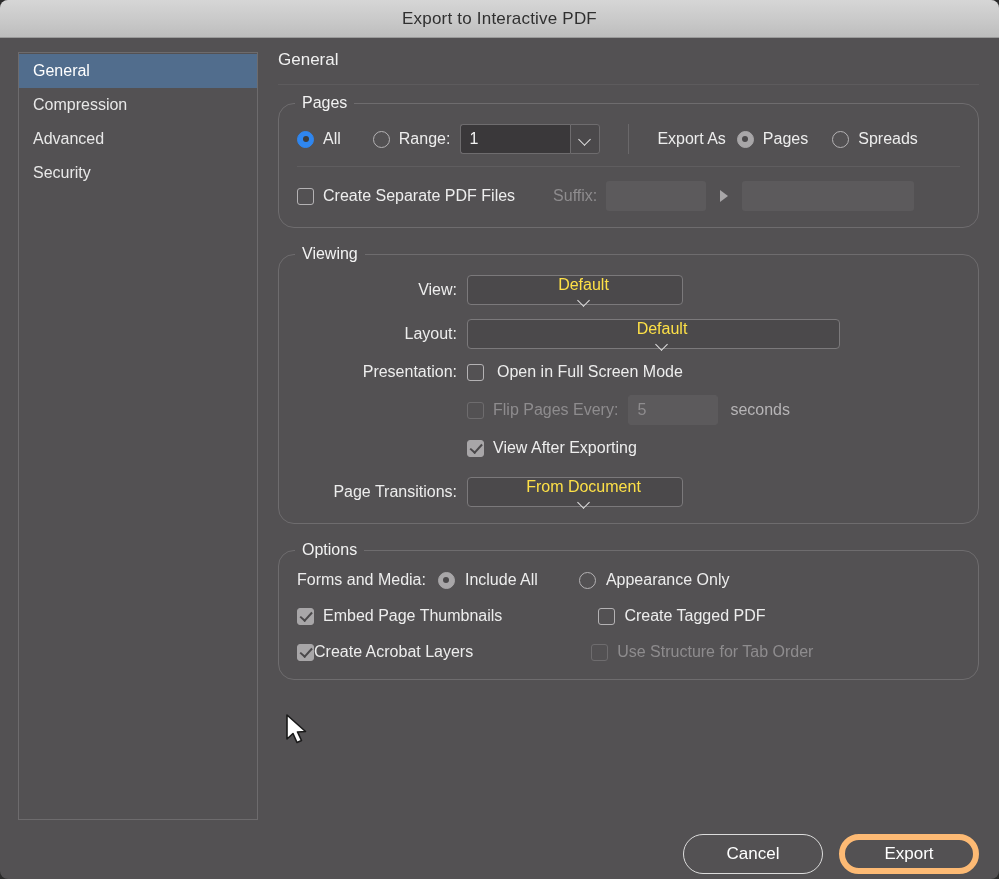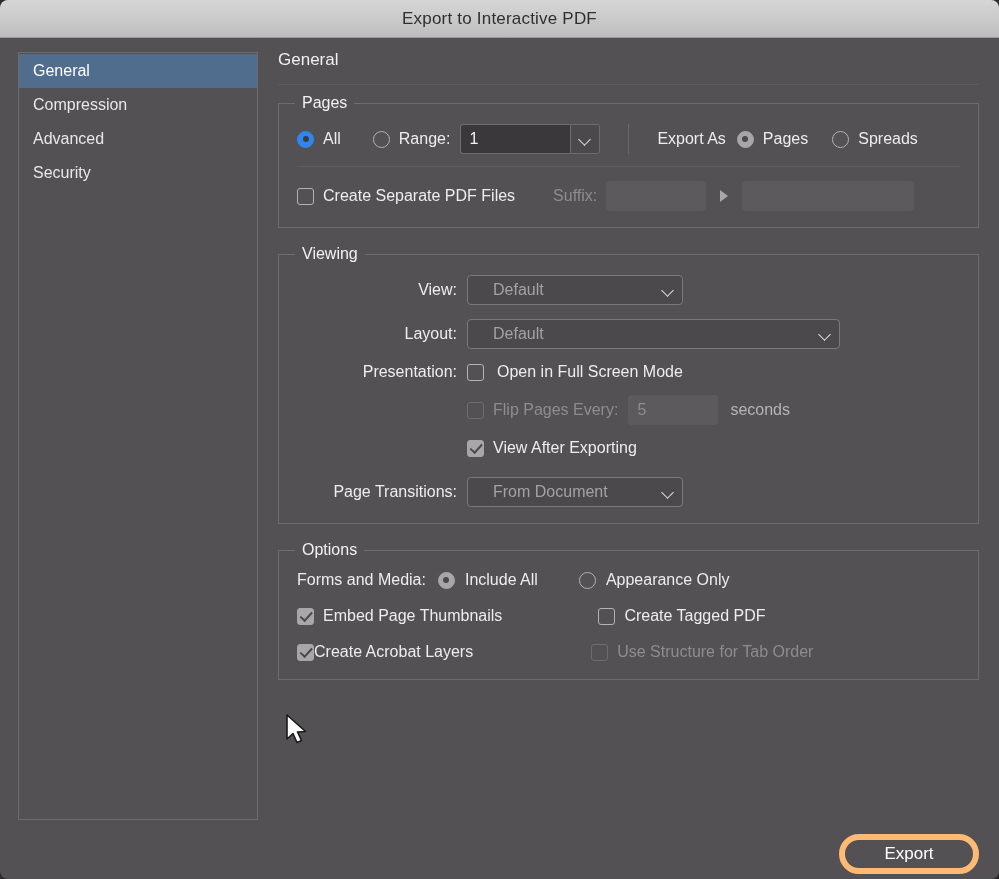--- a/index.html
+++ b/index.html
@@ -49,21 +49,21 @@
   .panel-title {
     font-size: 17px; color: #f0f0f0;
     padding: 0 0 14px 0;
   }
   .panel-rule { height: 1px; background: #5d5b5d; margin: 0 0 18px 0; }
 
   
   .group {
     position: relative;
     border: 1px solid #6e6c6e;
-    border-radius: 0;
+    border-radius: 16px;
     margin-bottom: 26px;
     padding: 20px 18px 16px 18px;
   }
   .group-legend {
     position: absolute; top: -10px; left: 16px;
     background: #535153;
     padding: 0 7px;
     font-size: 16px; color: #f2f2f2;
   }
   .group-divider { height: 1px; background: #5f5d5f; margin: 12px 0 14px 0; }
@@ -135,21 +135,21 @@
     border-radius: 0 3px 3px 0;
     display: flex; align-items: center; justify-content: center;
   }
 
   
   .select {
     height: 30px; background: #4b494b;
     border: 1px solid #7b797b; border-radius: 4px;
     display: flex; align-items: center; justify-content: space-between;
     padding: 0 8px 0 25px;
-    color: #a3a3a3; font-size: 16px;
+    color: #fde047; font-size: 16px; flex-direction: column;
   }
   .chev { width: 12px; height: 12px; position: relative; flex: 0 0 12px; }
   .chev::after {
     content: ""; position: absolute; left: 1px; top: 2px;
     width: 8px; height: 8px;
     border: solid #e6e6e6; border-width: 0 1.8px 1.8px 0;
     transform: rotate(45deg);
   }
 
   .vsep { width: 1px; height: 30px; background: #6a686a; }
@@ -325,17 +325,20 @@
         </div>
       </div>
     </div>
 
     <svg class="cursor" width="26" height="34" viewBox="0 0 26 34">
       <polygon points="2,1 2,25 8,19.5 12,28.5 16.5,26.5 12.5,18 20.5,17.5" fill="#ffffff" stroke="#1a1a1a" stroke-width="1.6" stroke-linejoin="round"></polygon>
     </svg>
   </div>
 
   <div class="footer">
+    <div class="btn">
+      <span>Cancel</span>
+    </div>
     <div class="btn default">
       <span>Export</span>
     </div>
   </div>
 </div>
 
 </body></html>

